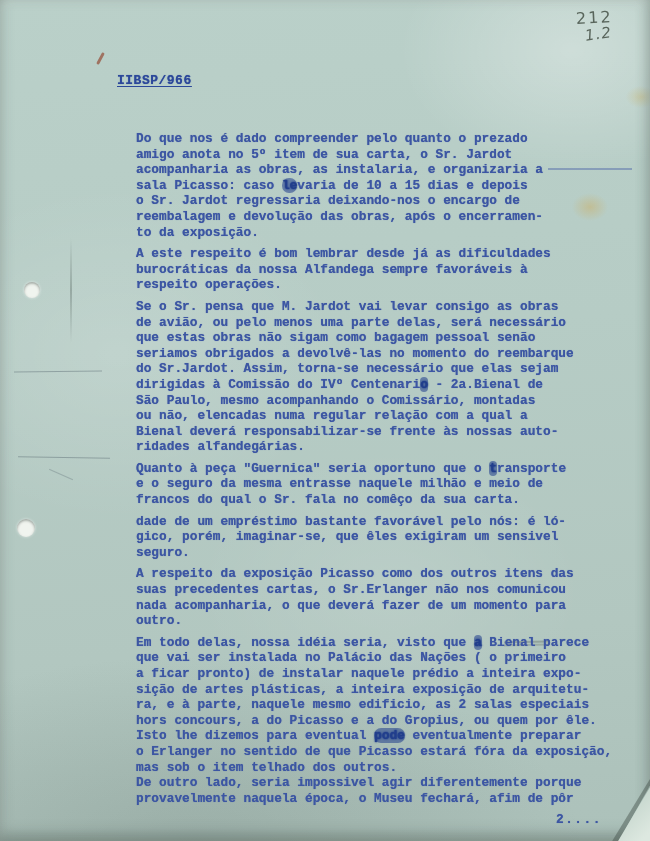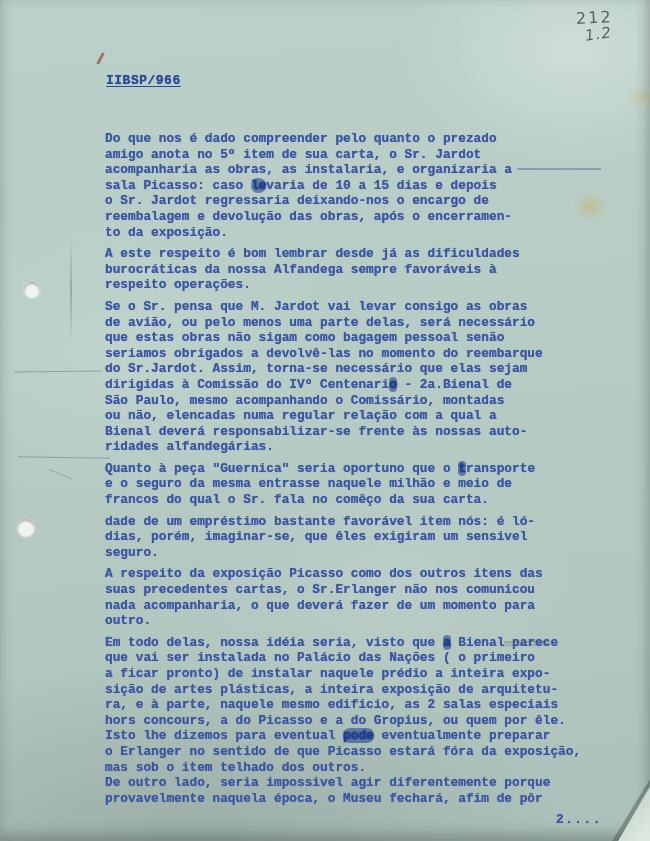--- a/index.html
+++ b/index.html
@@ -20,21 +20,21 @@
     box-shadow:
       inset 0 -7px 14px rgba(62,76,70,0.35),
       inset -4px 0 12px rgba(62,76,70,0.14),
       inset 4px 0 10px rgba(255,255,255,0.10),
       inset 0 5px 10px rgba(255,255,255,0.10);
   }
 
   
   #letter-body {
     position: absolute;
-    left: 105px;
+    left: 136px;
     top: 131px;
     width: 500px;
     font-size: 12.8px;
     line-height: 15.6px;
     font-weight: bold;
     color: #3c56a3;
     text-shadow: 0 0 0.7px rgba(60,86,163,0.85);
     letter-spacing: 0;
   }
   .paragraph { margin: 0 0 6px 0; }
@@ -49,21 +49,21 @@
     display: inline-block;
     width: 84px;
     height: 2px;
     background: rgba(60,86,163,0.40);
     vertical-align: 3px;
     margin-left: 5px;
   }
 
   .reference {
     position: absolute;
-    left: 106px;
+    left: 117px;
     top: 73px;
     font-size: 13px;
     font-weight: bold;
     color: #2c489a;
     text-decoration: underline;
     text-underline-offset: 2px;
     letter-spacing: 0.5px;
     text-shadow: 0 0 0.8px rgba(44,72,154,0.9);
   }
 
@@ -177,22 +177,22 @@
         <div class="line"><span>ou não, elencadas numa regular relação com a qual a</span></div>
         <div class="line"><span>Bienal deverá responsabilizar-se frente às nossas auto-</span></div>
         <div class="line"><span>ridades alfandegárias.</span></div>
       </div>
       <div class="paragraph">
         <div class="line"><span>Quanto à peça "Guernica" seria oportuno que o </span><span class="blot">t</span><span>ransporte</span></div>
         <div class="line"><span>e o seguro da mesma entrasse naquele milhão e meio de</span></div>
         <div class="line"><span>francos do qual o Sr. fala no comêço da sua carta.</span></div>
       </div>
       <div class="paragraph">
-        <div class="line"><span>dade de um empréstimo bastante favorável item nós: é ló-</span></div>
-        <div class="line"><span>dias, porém, imaginar-se, que êles exigiram um sensivel</span></div>
+        <div class="line"><span>dade de um empréstimo bastante favorável pelo nós: é ló-</span></div>
+        <div class="line"><span>gico, porém, imaginar-se, que êles exigiram um sensivel</span></div>
         <div class="line"><span>seguro.</span></div>
       </div>
       <div class="paragraph">
         <div class="line"><span>A respeito da exposição Picasso como dos outros itens das</span></div>
         <div class="line"><span>suas precedentes cartas, o Sr.Erlanger não nos comunicou</span></div>
         <div class="line"><span>nada acompanharia, o que deverá fazer de um momento para</span></div>
         <div class="line"><span>outro.</span></div>
       </div>
       <div class="paragraph">
         <div class="line"><span>Em todo delas, nossa idéia seria, visto que </span><span class="blot">a</span><span> Bienal parece</span></div>

